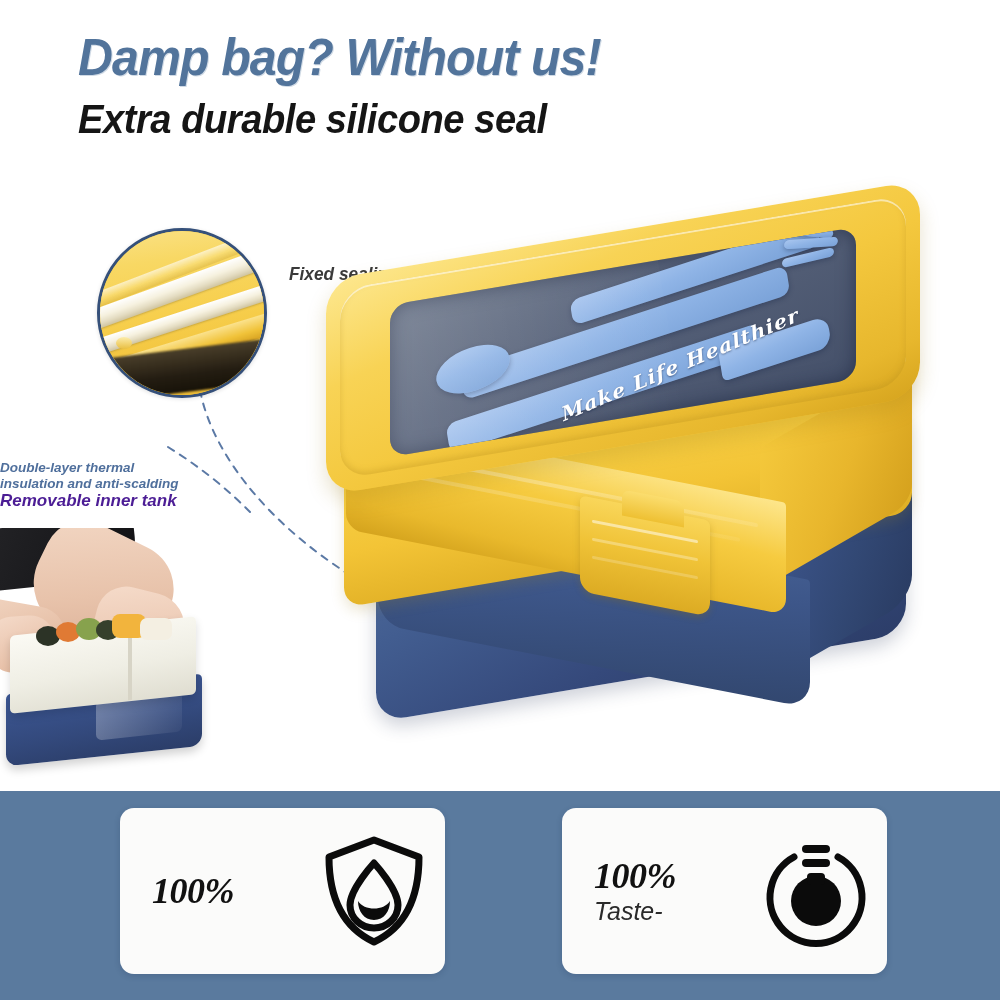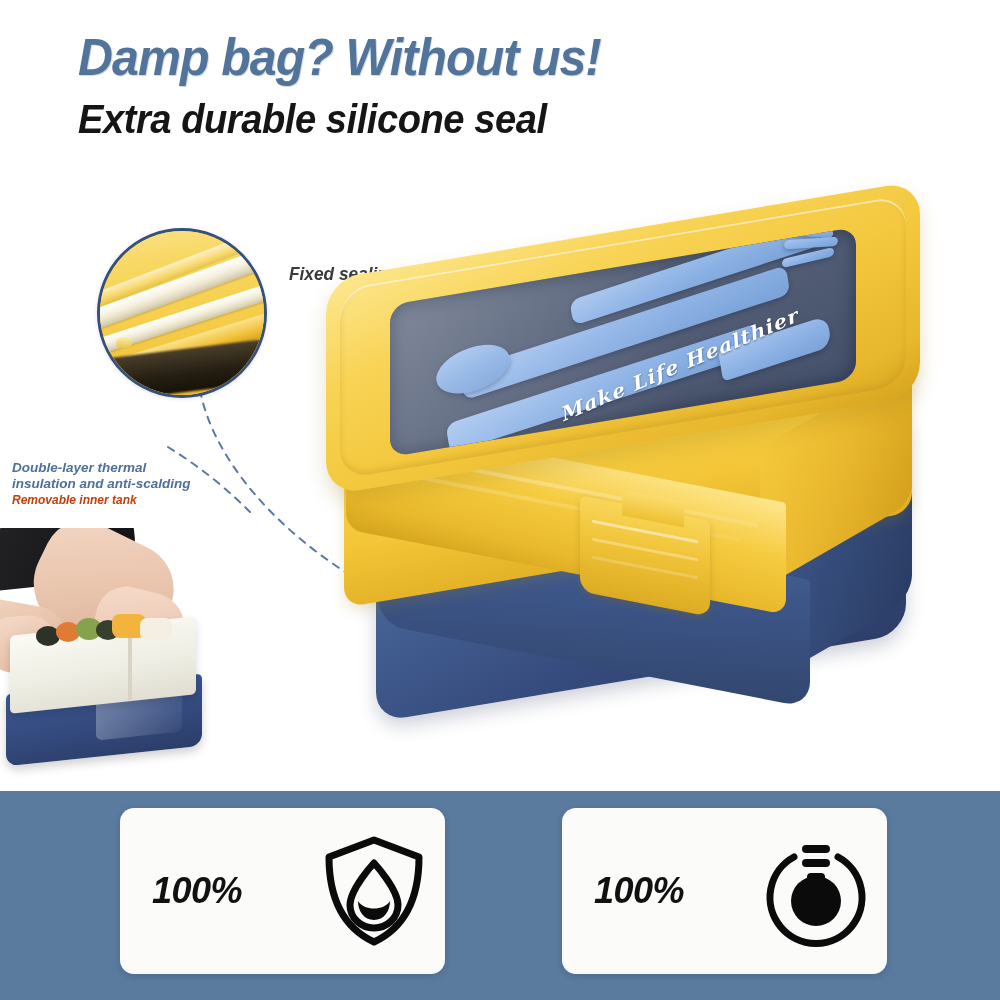--- a/index.html
+++ b/index.html
@@ -81,28 +81,28 @@
 
   
   .callout-sealing{
     position:absolute;left:289px;top:264px;
     font-size:18px;font-weight:bold;font-style:italic;
     color:#3a3a3a;white-space:nowrap;
     transform:scaleX(0.96);transform-origin:left center;
   }
 
   
-  .annot-left{position:absolute;left:12px;top:460px;width:180px;}
+  .annot-left{position:absolute;left:0;top:460px;width:180px;}
   .annot-blue{
     font-size:13.5px;line-height:16px;font-weight:bold;font-style:italic;
     color:#4f6f9c;
   }
   .annot-dark{
-    font-size:12px;line-height:17px;font-weight:bold;font-style:italic;
-    color:#c2410c;
+    font-size:17px;line-height:17px;font-weight:bold;font-style:italic;
+    color:#4c1d95;
   }
 
   
   .connector{position:absolute;left:0;top:0;width:1000px;height:1000px;pointer-events:none;}
 
   
   .product{
     position:absolute;left:316px;top:208px;width:660px;height:520px;
   }
   .pbox{position:absolute;inset:0;}
@@ -284,21 +284,21 @@
     position:absolute;top:808px;height:166px;
     background:#fbfbfa;border-radius:14px;
     display:flex;align-items:center;
     box-shadow:0 2px 6px rgba(20,40,70,.18);
   }
   .card-1{left:120px;width:325px;}
   .card-2{left:562px;width:325px;}
   .card-text{padding-left:32px;width:150px;}
   .pct{
     font-size:36px;font-weight:bold;font-style:italic;color:#111;
-    line-height:40px;letter-spacing:-0.5px;
+    line-height:40px;letter-spacing:-0.5px;font-family:Liberation Serif, serif;
   }
   .feat{
     font-size:25px;font-style:italic;color:#2a2a2a;line-height:30px;
     font-weight:400;
   }
   .card-icon{flex:1;display:flex;align-items:center;justify-content:center;}
 </style>
 </head>
 <body>
 
@@ -416,20 +416,21 @@
         <path d="M52 5 L97 22 C97 62 84 92 52 107 C20 92 7 62 7 22 Z" stroke="#0b0b0b" stroke-width="7" fill="none" stroke-linejoin="round"></path>
         <path d="M52 28 C52 28 76 54 76 70 C76 83 65 93 52 93 C39 93 28 83 28 70 C28 54 52 28 52 28 Z" stroke="#0b0b0b" stroke-width="7" fill="none" stroke-linejoin="round"></path>
         <path d="M36 66 C42 76 62 76 68 66 C68 76 62 85 52 85 C42 85 36 76 36 66 Z" fill="#0b0b0b"></path>
       </svg>
     </div>
   </div>
 
   <div class="feature-card card-2">
     <div class="card-text">
       <div class="pct">100%</div>
+      <div class="feat">Taste-</div>
     </div>
     <div class="card-icon">
       <svg width="112" height="112" viewBox="0 0 112 112" fill="none">
         <path d="M34 22 A46 46 0 1 0 78 22" stroke="#0b0b0b" stroke-width="7" fill="none" stroke-linecap="round"></path>
         <circle cx="56" cy="66" r="25" fill="#0b0b0b"></circle>
         <rect x="47" y="38" width="18" height="12" rx="4" fill="#0b0b0b"></rect>
         <rect x="42" y="24" width="28" height="8" rx="4" fill="#0b0b0b"></rect>
         <rect x="42" y="10" width="28" height="8" rx="4" fill="#0b0b0b"></rect>
       </svg>
     </div>

